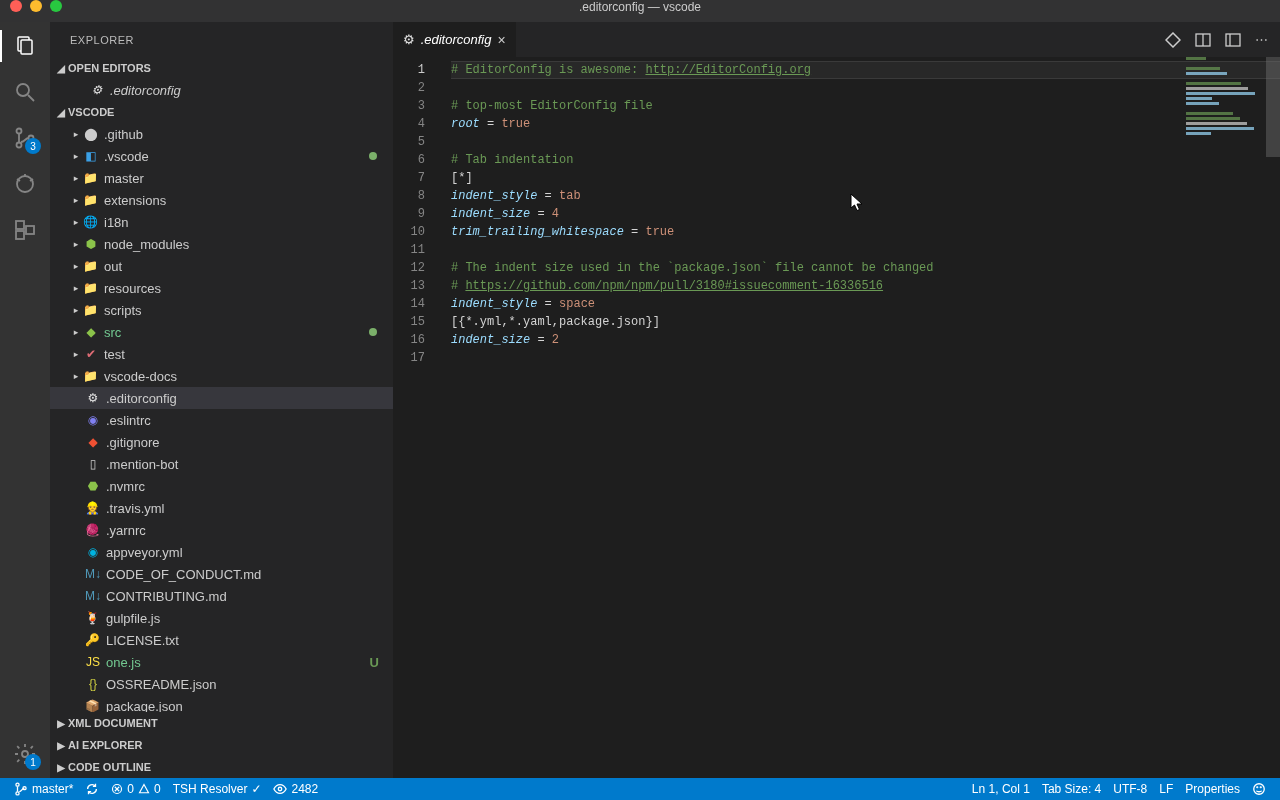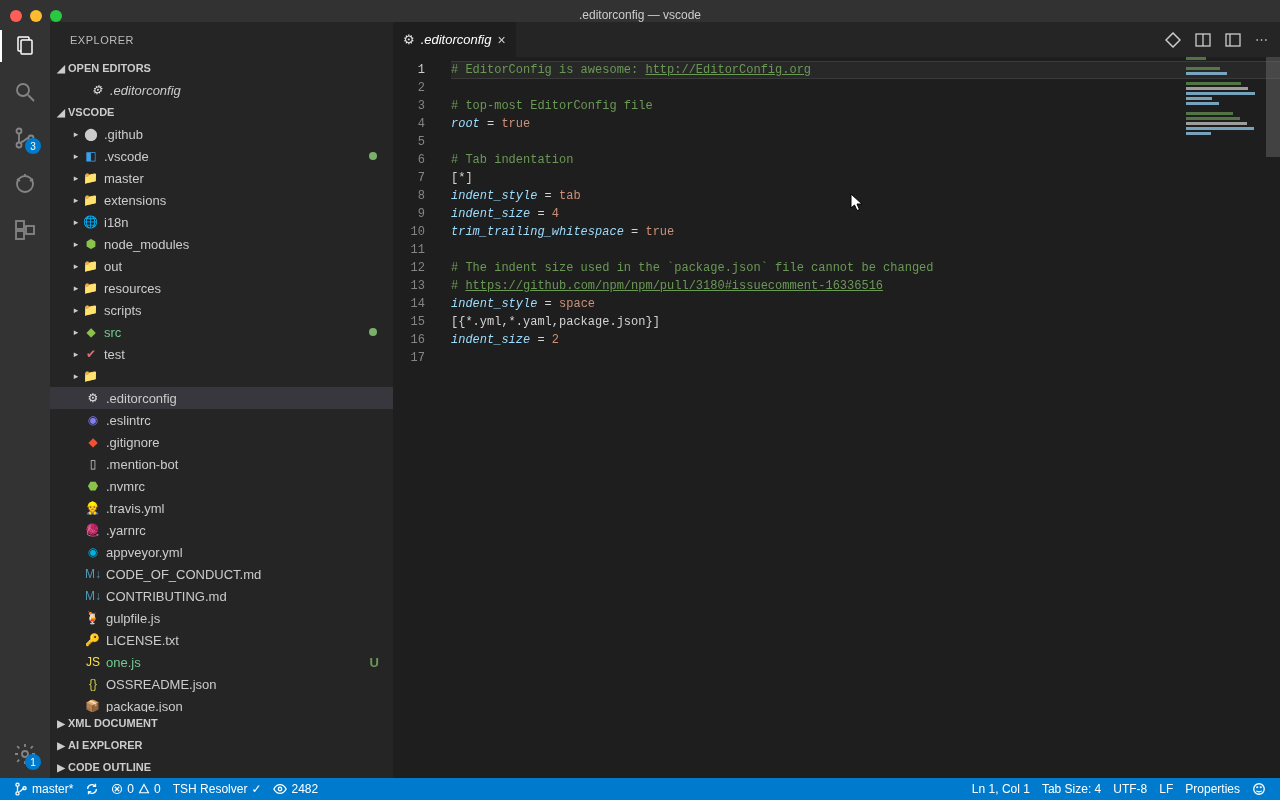--- a/index.html
+++ b/index.html
@@ -5,21 +5,21 @@
 * { margin: 0; padding: 0; box-sizing: border-box; }
 body {
   width: 1280px; height: 800px;
   background: #1e1e1e;
   font-family: -apple-system, BlinkMacSystemFont, "Segoe UI", sans-serif;
   font-size: 13px; color: #cccccc;
   overflow: hidden; position: relative;
 }
 .titlebar {
   height: 22px; background: #323233;
-  display: flex; align-items: flex-end; position: relative;
+  display: flex; align-items: flex-start; position: relative;
 }
 .traffic { display: flex; gap: 8px; padding-left: 10px; }
 .tl { width: 12px; height: 12px; border-radius: 50%; }
 .tl.red { background: #ff5f57; }
 .tl.yellow { background: #febc2e; }
 .tl.green { background: #28c840; }
 .titlebar-title { position: absolute; left: 50%; transform: translateX(-50%); color: #ccc; font-size: 12px; }
 .main { display: flex; height: 756px; }
 .activitybar {
   width: 50px; background: #333333;
@@ -243,20 +243,21 @@
           <span class="status-dot"></span>
         </div>
         <div class="tree-row" style="padding-left: 20px;">
           <span class="chev">▸</span>
           <span class="icon" style="color:#e06c75">✔</span>
           <span class="label">test</span>
         </div>
         <div class="tree-row" style="padding-left: 20px;">
           <span class="chev">▸</span>
           <span class="icon" style="color:#dcb67a">📁</span>
+          <span class="label">vscode-docs</span>
         </div>
         <div class="tree-row selected" style="padding-left: 34px;">
           <span class="icon" style="color:#e0e0e0">⚙</span>
           <span class="label">.editorconfig</span>
         </div>
         <div class="tree-row" style="padding-left: 34px;">
           <span class="icon" style="color:#8080f2">◉</span>
           <span class="label">.eslintrc</span>
         </div>
         <div class="tree-row" style="padding-left: 34px;">

